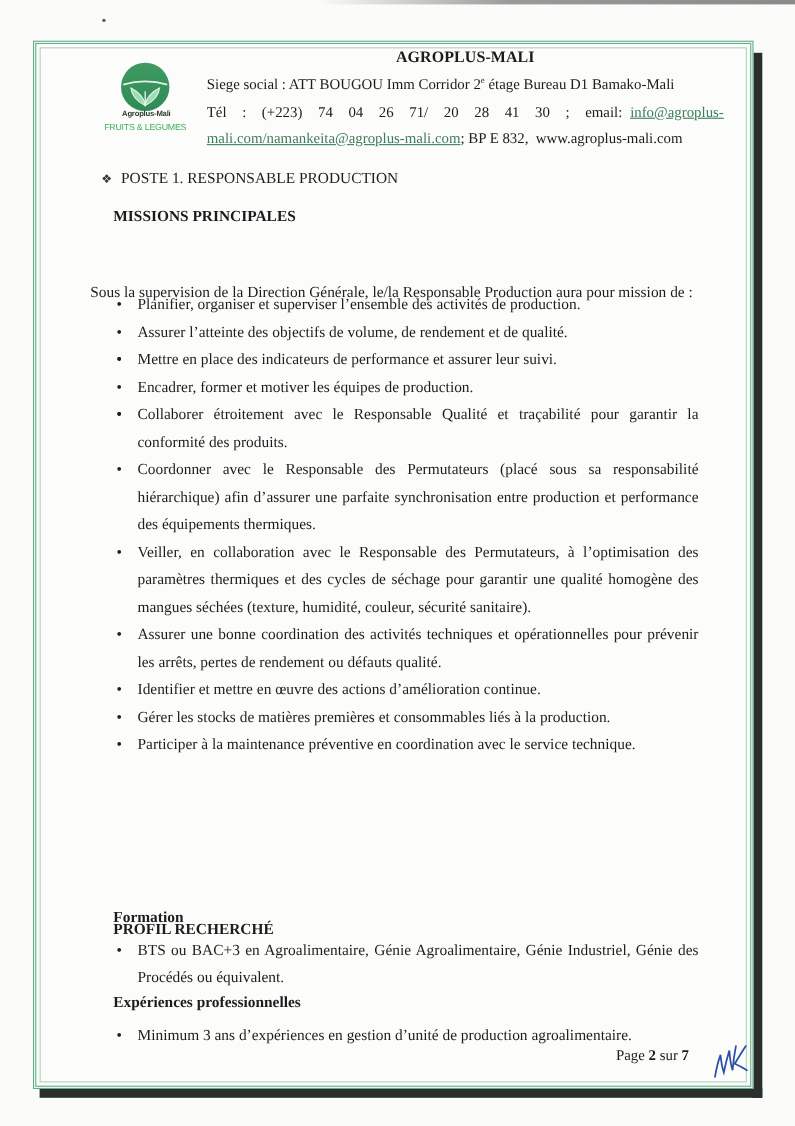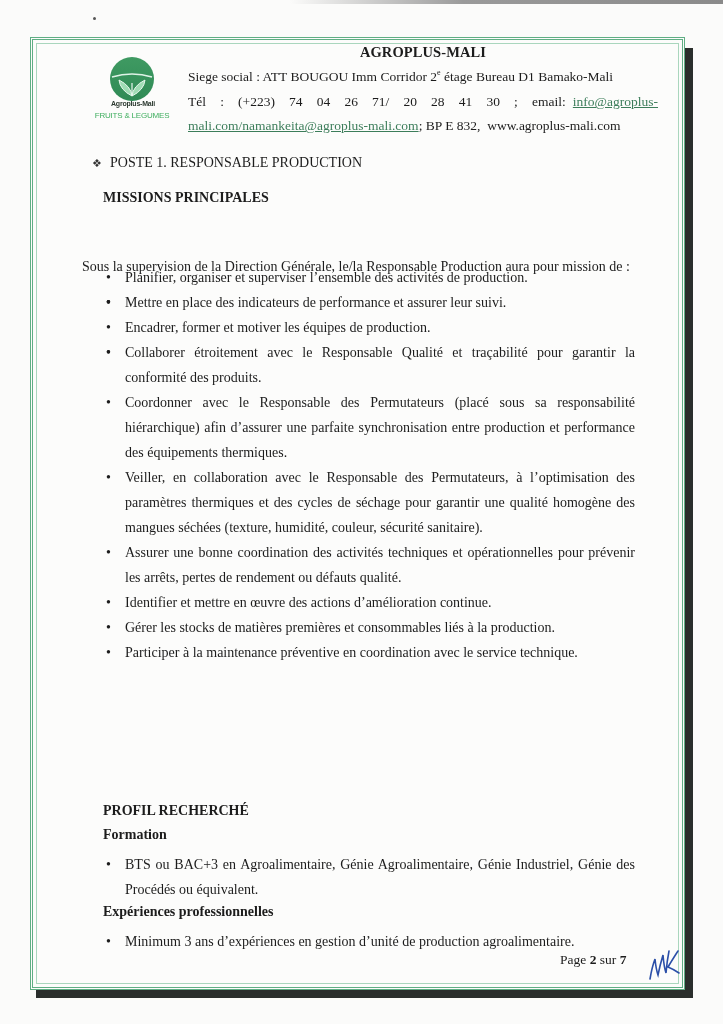--- a/index.html
+++ b/index.html
@@ -123,35 +123,35 @@
 
 <div class="post-title">
   <span class="diamond">❖</span><span>POSTE 1. RESPONSABLE PRODUCTION</span>
 </div>
 
 <div class="section-h" style="top:190px;">MISSIONS PRINCIPALES</div>
 <div class="para" style="top:214px;">Sous la supervision de la Direction Générale, le/la Responsable Production aura pour mission de :</div>
 
 <ul class="bullets" style="top:265px;">
   <li><span class="dot">•</span><span>Planifier, organiser et superviser l’ensemble des activités de production.</span></li>
-  <li><span class="dot">•</span></li>
+  <li><span class="dot">•</span><span>Assurer l’atteinte des objectifs de volume, de rendement et de qualité.</span></li>
   <li><span class="dot">•</span></li>
   <li><span class="dot">•</span><span>Mettre en place des indicateurs de performance et assurer leur suivi.</span></li>
   <li><span class="dot">•</span><span>Encadrer, former et motiver les équipes de production.</span></li>
   <li><span class="dot">•</span></li>
   <li><span class="dot">•</span><span>Collaborer étroitement avec le Responsable Qualité et traçabilité pour garantir la conformité des produits.</span></li>
   <li><span class="dot">•</span><span>Coordonner avec le Responsable des Permutateurs (placé sous sa responsabilité hiérarchique) afin d’assurer une parfaite synchronisation entre production et performance des équipements thermiques.</span></li>
   <li><span class="dot">•</span><span>Veiller, en collaboration avec le Responsable des Permutateurs, à l’optimisation des paramètres thermiques et des cycles de séchage pour garantir une qualité homogène des mangues séchées (texture, humidité, couleur, sécurité sanitaire).</span></li>
   <li><span class="dot">•</span><span>Assurer une bonne coordination des activités techniques et opérationnelles pour prévenir les arrêts, pertes de rendement ou défauts qualité.</span></li>
   <li><span class="dot">•</span><span>Identifier et mettre en œuvre des actions d’amélioration continue.</span></li>
   <li><span class="dot">•</span><span>Gérer les stocks de matières premières et consommables liés à la production.</span></li>
   <li><span class="dot">•</span><span>Participer à la maintenance préventive en coordination avec le service technique.</span></li>
 </ul>
 
-<div class="section-h" style="top:803px;">PROFIL RECHERCHÉ</div>
+<div class="section-h" style="top:838px;">PROFIL RECHERCHÉ</div>
 <div class="section-h" style="top:827px;">Formation</div>
 <ul class="bullets" style="top:852px;">
   <li><span class="dot">•</span><span>BTS ou BAC+3 en Agroalimentaire, Génie Agroalimentaire, Génie Industriel, Génie des Procédés ou équivalent.</span></li>
 </ul>
 <div class="section-h" style="top:904px;">Expériences professionnelles</div>
 <ul class="bullets" style="top:929px;">
   <li><span class="dot">•</span><span>Minimum 3 ans d’expériences en gestion d’unité de production agroalimentaire.</span></li>
 </ul>
 
 <div class="page-num"><span style="white-space:pre">Page </span><b>2</b><span style="white-space:pre"> sur </span><b>7</b></div>

